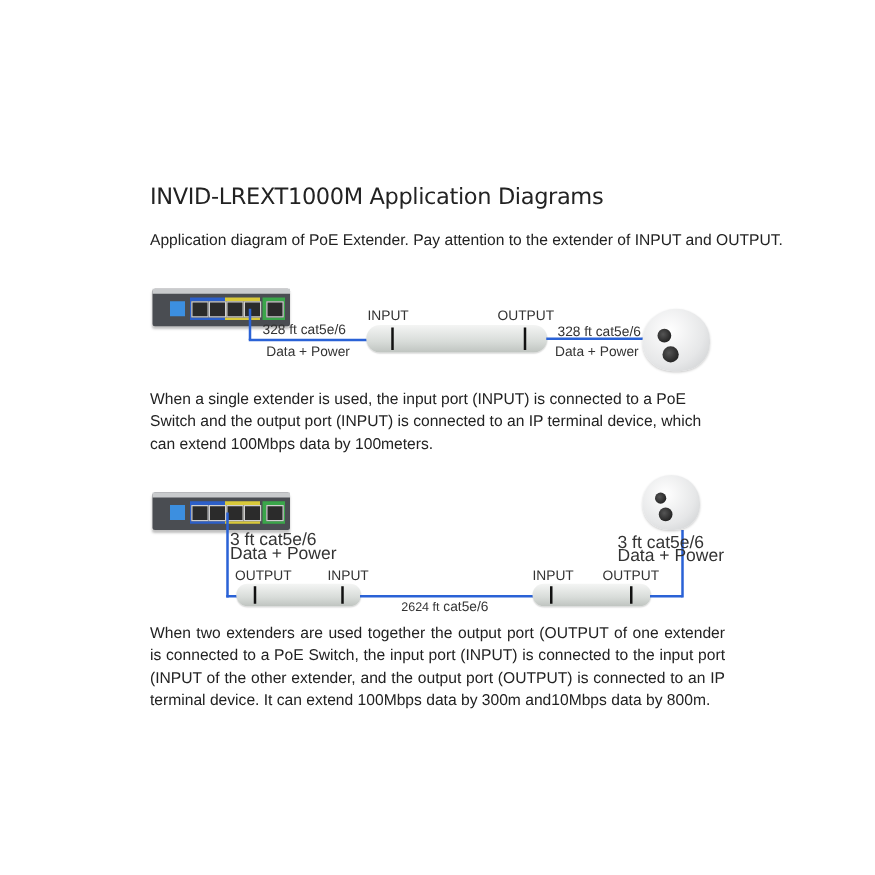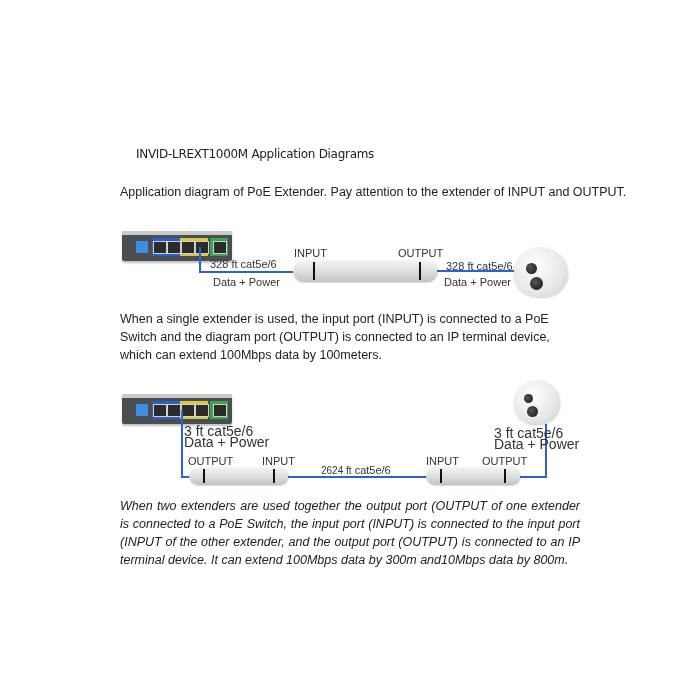--- a/index.html
+++ b/index.html
@@ -1,18 +1,18 @@
 <!DOCTYPE html>
 <html><head>
 <meta charset="utf-8">
 <style>
   html, body { margin:0; padding:0; background:#ffffff; }
   body { width:700px; height:700px; position:relative; overflow:hidden; font-family:"Liberation Sans", sans-serif; color:#1a1a1a; }
   .abs { position:absolute; }
-  .title { left:136px; top:147px; font-size:12px; font-family:"DejaVu Sans", sans-serif; letter-spacing:-0.3px; color:#222; }
+  .title { left:120px; top:147px; font-size:18px; font-family:"DejaVu Sans", sans-serif; letter-spacing:-0.3px; color:#222; }
   .subtitle { left:120px; top:185px; font-size:12.5px; color:#222; }
   .para { left:120px; width:460px; font-size:12.5px; line-height:18px; color:#222; }
   .para.justify { text-align:justify; text-align-last:left; }
   .lbl { font-size:11px; color:#333; white-space:nowrap; }
   .lbl-sm { font-size:14px; color:#333; white-space:nowrap; line-height:11px; }
   .wire { position:absolute; background:#2a62d6; }
   
   .switch { position:absolute; width:110px; height:30px; background:#4a4d52; border-radius:2px; box-shadow:0 2px 2px rgba(0,0,0,.25); }
   .switch .top { position:absolute; left:0; top:0; right:0; height:4px; background:#c9cbcd; }
   .switch .dip { position:absolute; left:14px; top:10px; width:12px; height:12px; background:#3c8fe0; }
@@ -75,21 +75,21 @@
   </div>
   <div class="abs lbl" style="left:444px;top:276px;">Data + Power</div>
 
   <div class="cam" style="left:512px;top:243px;width:60px;height:60px;">
     <div class="body" style="left:2px;top:4px;width:54px;height:50px;"></div>
     <div class="lens" style="left:14px;top:20px;width:11px;height:11px;"></div>
     <div class="lens" style="left:18px;top:34px;width:13px;height:13px;"></div>
   </div>
 </div>
 
-<div class="abs para" style="top:310px;">When a single extender is used, the input port (INPUT) is connected to a PoE Switch and the diagram port (OUTPUT) is connected to an IP terminal device, which can extend 100Mbps data by 100meters.</div>
+<div class="abs para" style="top:310px;">When a single extender is used, the input port (INPUT) is connected to a PoE Switch and the output port (INPUT) is connected to an IP terminal device, which can extend 100Mbps data by 100meters.</div>
 
 <div class="abs" style="left:0;top:0;width:700px;height:700px;">
   <div class="switch" style="left:122px;top:394px;">
     <div class="top"></div>
       <div class="dip"></div>
     <div class="ports">
       <div class="band-blue"></div>
         <div class="band-yellow"></div>
       <div class="port" style="left:1px"></div>
         <div class="port" style="left:15px"></div>
@@ -109,21 +109,21 @@
   <div class="abs lbl-sm" style="left:184px;top:437px;">Data + Power</div>
 
   <div class="abs lbl" style="left:188px;top:455px;">OUTPUT</div>
   <div class="abs lbl" style="left:262px;top:455px;">INPUT</div>
   <div class="ext" style="left:189px;top:467px;width:100px;height:18px;">
     <div class="ring" style="left:14px;height:14px"></div>
       <div class="ring" style="left:84px;height:14px"></div>
   </div>
 
   <div class="wire" style="left:288px;top:476px;width:140px;height:2px;"></div>
-  <div class="abs lbl" style="left:321px;top:464px;">
+  <div class="abs lbl" style="left:321px;top:480px;">
     <span style="font-size:10px">2624 ft</span>
     <span>cat5e/6</span>
   </div>
 
   <div class="abs lbl" style="left:426px;top:455px;">INPUT</div>
   <div class="abs lbl" style="left:482px;top:455px;">OUTPUT</div>
   <div class="ext" style="left:426px;top:467px;width:95px;height:18px;">
     <div class="ring" style="left:14px;height:14px"></div>
       <div class="ring" style="left:78px;height:14px"></div>
   </div>
@@ -136,13 +136,13 @@
   </div>
   <div class="abs lbl-sm" style="left:494px;top:439px;">Data + Power</div>
 
   <div class="cam" style="left:512px;top:378px;width:50px;height:50px;">
     <div class="body" style="left:2px;top:2px;width:46px;height:44px;"></div>
     <div class="lens" style="left:12px;top:16px;width:9px;height:9px;"></div>
     <div class="lens" style="left:15px;top:28px;width:11px;height:11px;"></div>
   </div>
 </div>
 
-<div class="abs para justify" style="top:497px;font-style:italic;">When two extenders are used together the output port (OUTPUT of one extender is connected to a PoE Switch, the input port (INPUT) is connected to the input port (INPUT of the other extender, and the output port (OUTPUT) is connected to an IP terminal device. It can extend 100Mbps data by 300m and10Mbps data by 800m.</div>
+<div class="abs para justify" style="top:497px;">When two extenders are used together the output port (OUTPUT of one extender is connected to a PoE Switch, the input port (INPUT) is connected to the input port (INPUT of the other extender, and the output port (OUTPUT) is connected to an IP terminal device. It can extend 100Mbps data by 300m and10Mbps data by 800m.</div>
 
 </body></html>

